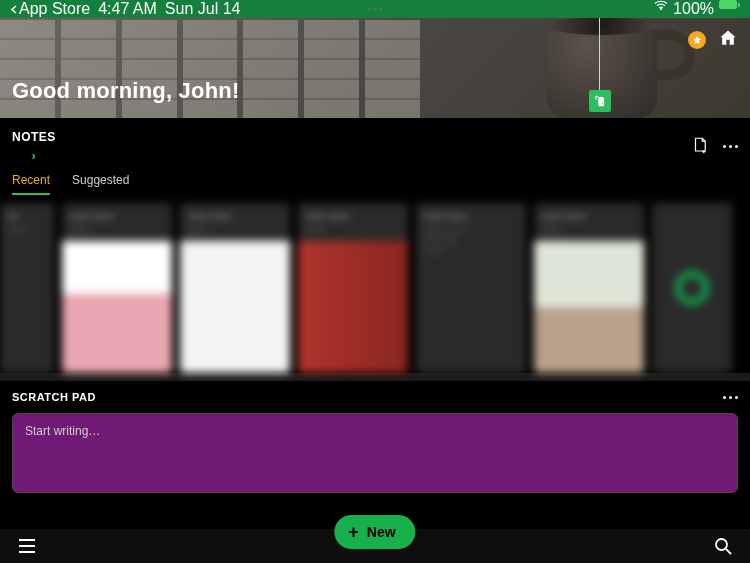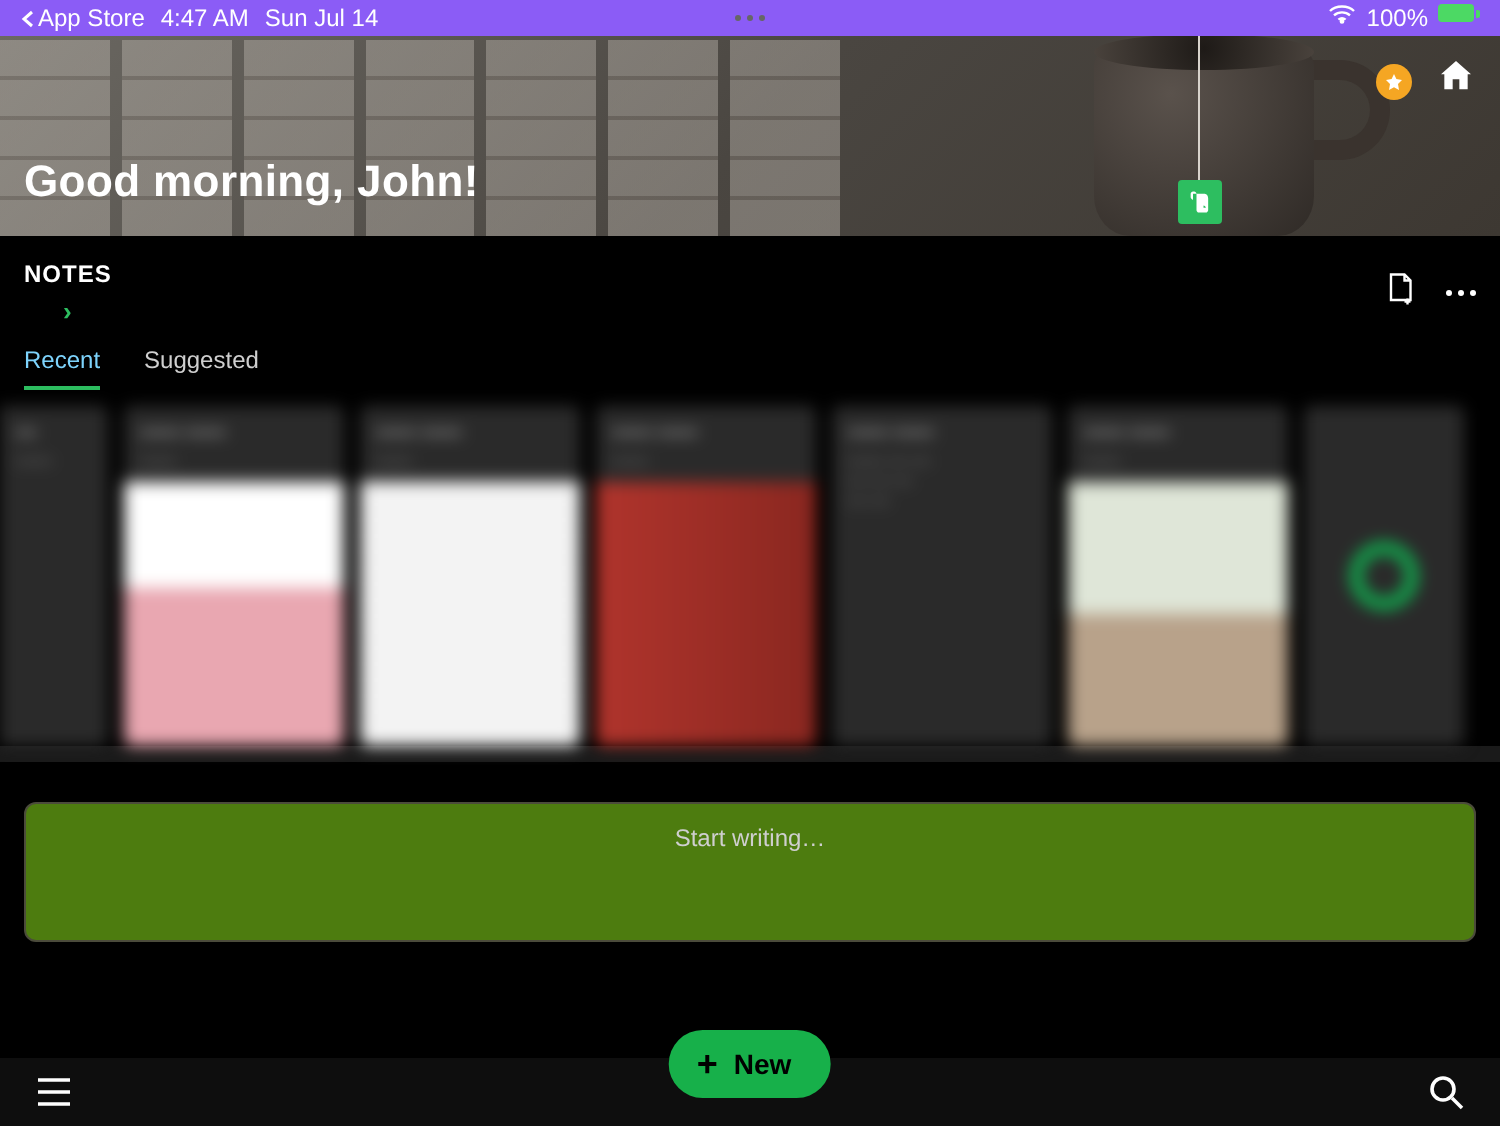--- a/index.html
+++ b/index.html
@@ -10,23 +10,23 @@
   color: #fff;
   overflow: hidden;
   position: relative;
 }
 .status-bar {
   height: 18px;
   display: flex;
   align-items: center;
   justify-content: space-between;
   padding: 0 10px;
-  font-size: 12px;
+  font-size: 16px;
   font-weight: 500;
-  background: #8b5cf6;
+  background: #15803d;
   position: relative;
 }
 .status-left { display: flex; align-items: center; gap: 8px; }
 .status-left .back-app { display:flex; align-items:center; gap:2px;}
 .status-center {
   position: absolute; left: 50%; top: 50%;
   transform: translate(-50%,-50%);
   display: flex; gap: 3px;
 }
 .status-center .dot { width: 3px; height: 3px; border-radius: 50%; background: #666; }
@@ -100,21 +100,21 @@
 
 .notes-section { padding: 12px 12px 0 12px; }
 .section-head {
   display:flex; align-items:center; justify-content:space-between;
 }
 .section-title { display:flex; align-items:center; gap:4px; font-size:12px; font-weight:700; letter-spacing:.5px;flex-direction:column; }
 .section-title .chev { color:#2dbe60; font-size:13px; }
 .section-actions { display:flex; align-items:center; gap:14px; }
 .tabs { display:flex; gap:22px; margin-top:10px; font-size:12px; }
 .tab { padding-bottom:6px; color:#cfcfcf; cursor:pointer; }
-.tab.active { color:#7dd3fc; border-bottom:2px solid #2dbe60; }
+.tab.active { color:#eab308; border-bottom:2px solid #2dbe60; }
 
 .cards-row {
   margin-top: 8px;
   height: 170px;
   width: 750px;
   margin-left: -12px;
   display:flex; gap:8px;
   padding: 0 0 0 0;
   filter: blur(4px);
   overflow:hidden;
@@ -136,22 +136,22 @@
 .thumb-red { background:linear-gradient(90deg,#b0342c,#8a2720); }
 .thumb-bldg { background:linear-gradient(#dfe6d8 50%, #b8a28a 50%); }
 
 .divider { height:8px; background:#1a1a1a; margin-top:0; }
 
 .scratch {
   padding: 10px 12px 0 12px;
 }
 .scratch-head { display:flex; justify-content:space-between; align-items:center; font-size:11px; font-weight:700; letter-spacing:.5px; }
 .scratch-box {
-  margin-top:10px; height:70px; border:1px solid #4b4b3b; border-radius:6px;
-  background:#4d7c0f; padding:10px 12px; font-size:12px; color:#cfcfcf;text-align:center;
+  margin-top:10px; height:80px; border:1px solid #4b4b3b; border-radius:6px;
+  background:#701a75; padding:10px 12px; font-size:12px; color:#cfcfcf;
 }
 
 .new-btn {
   position:absolute; left:50%; transform:translateX(-50%);
   bottom:14px; height:34px; padding:0 20px 0 14px;
   background:#17b04a; border-radius:20px;
   display:flex; align-items:center; gap:8px;
   font-size:14px; font-weight:600; color:#000;
   z-index:5;
 }
@@ -292,20 +292,28 @@
     </div>
     <div class="card card-end">
       <div class="ring"></div>
     </div>
   </div>
 </div>
 
 <div class="divider"></div>
 
 <div class="scratch">
+  <div class="scratch-head">
+    <span>SCRATCH PAD</span>
+    <span class="dots">
+        <span></span>
+        <span></span>
+        <span></span>
+      </span>
+  </div>
   <div class="scratch-box">
     <span>Start writing…</span>
   </div>
 </div>
 
 <div class="new-btn">
   <span class="plus">+</span>
   <span>New</span>
 </div>
 

